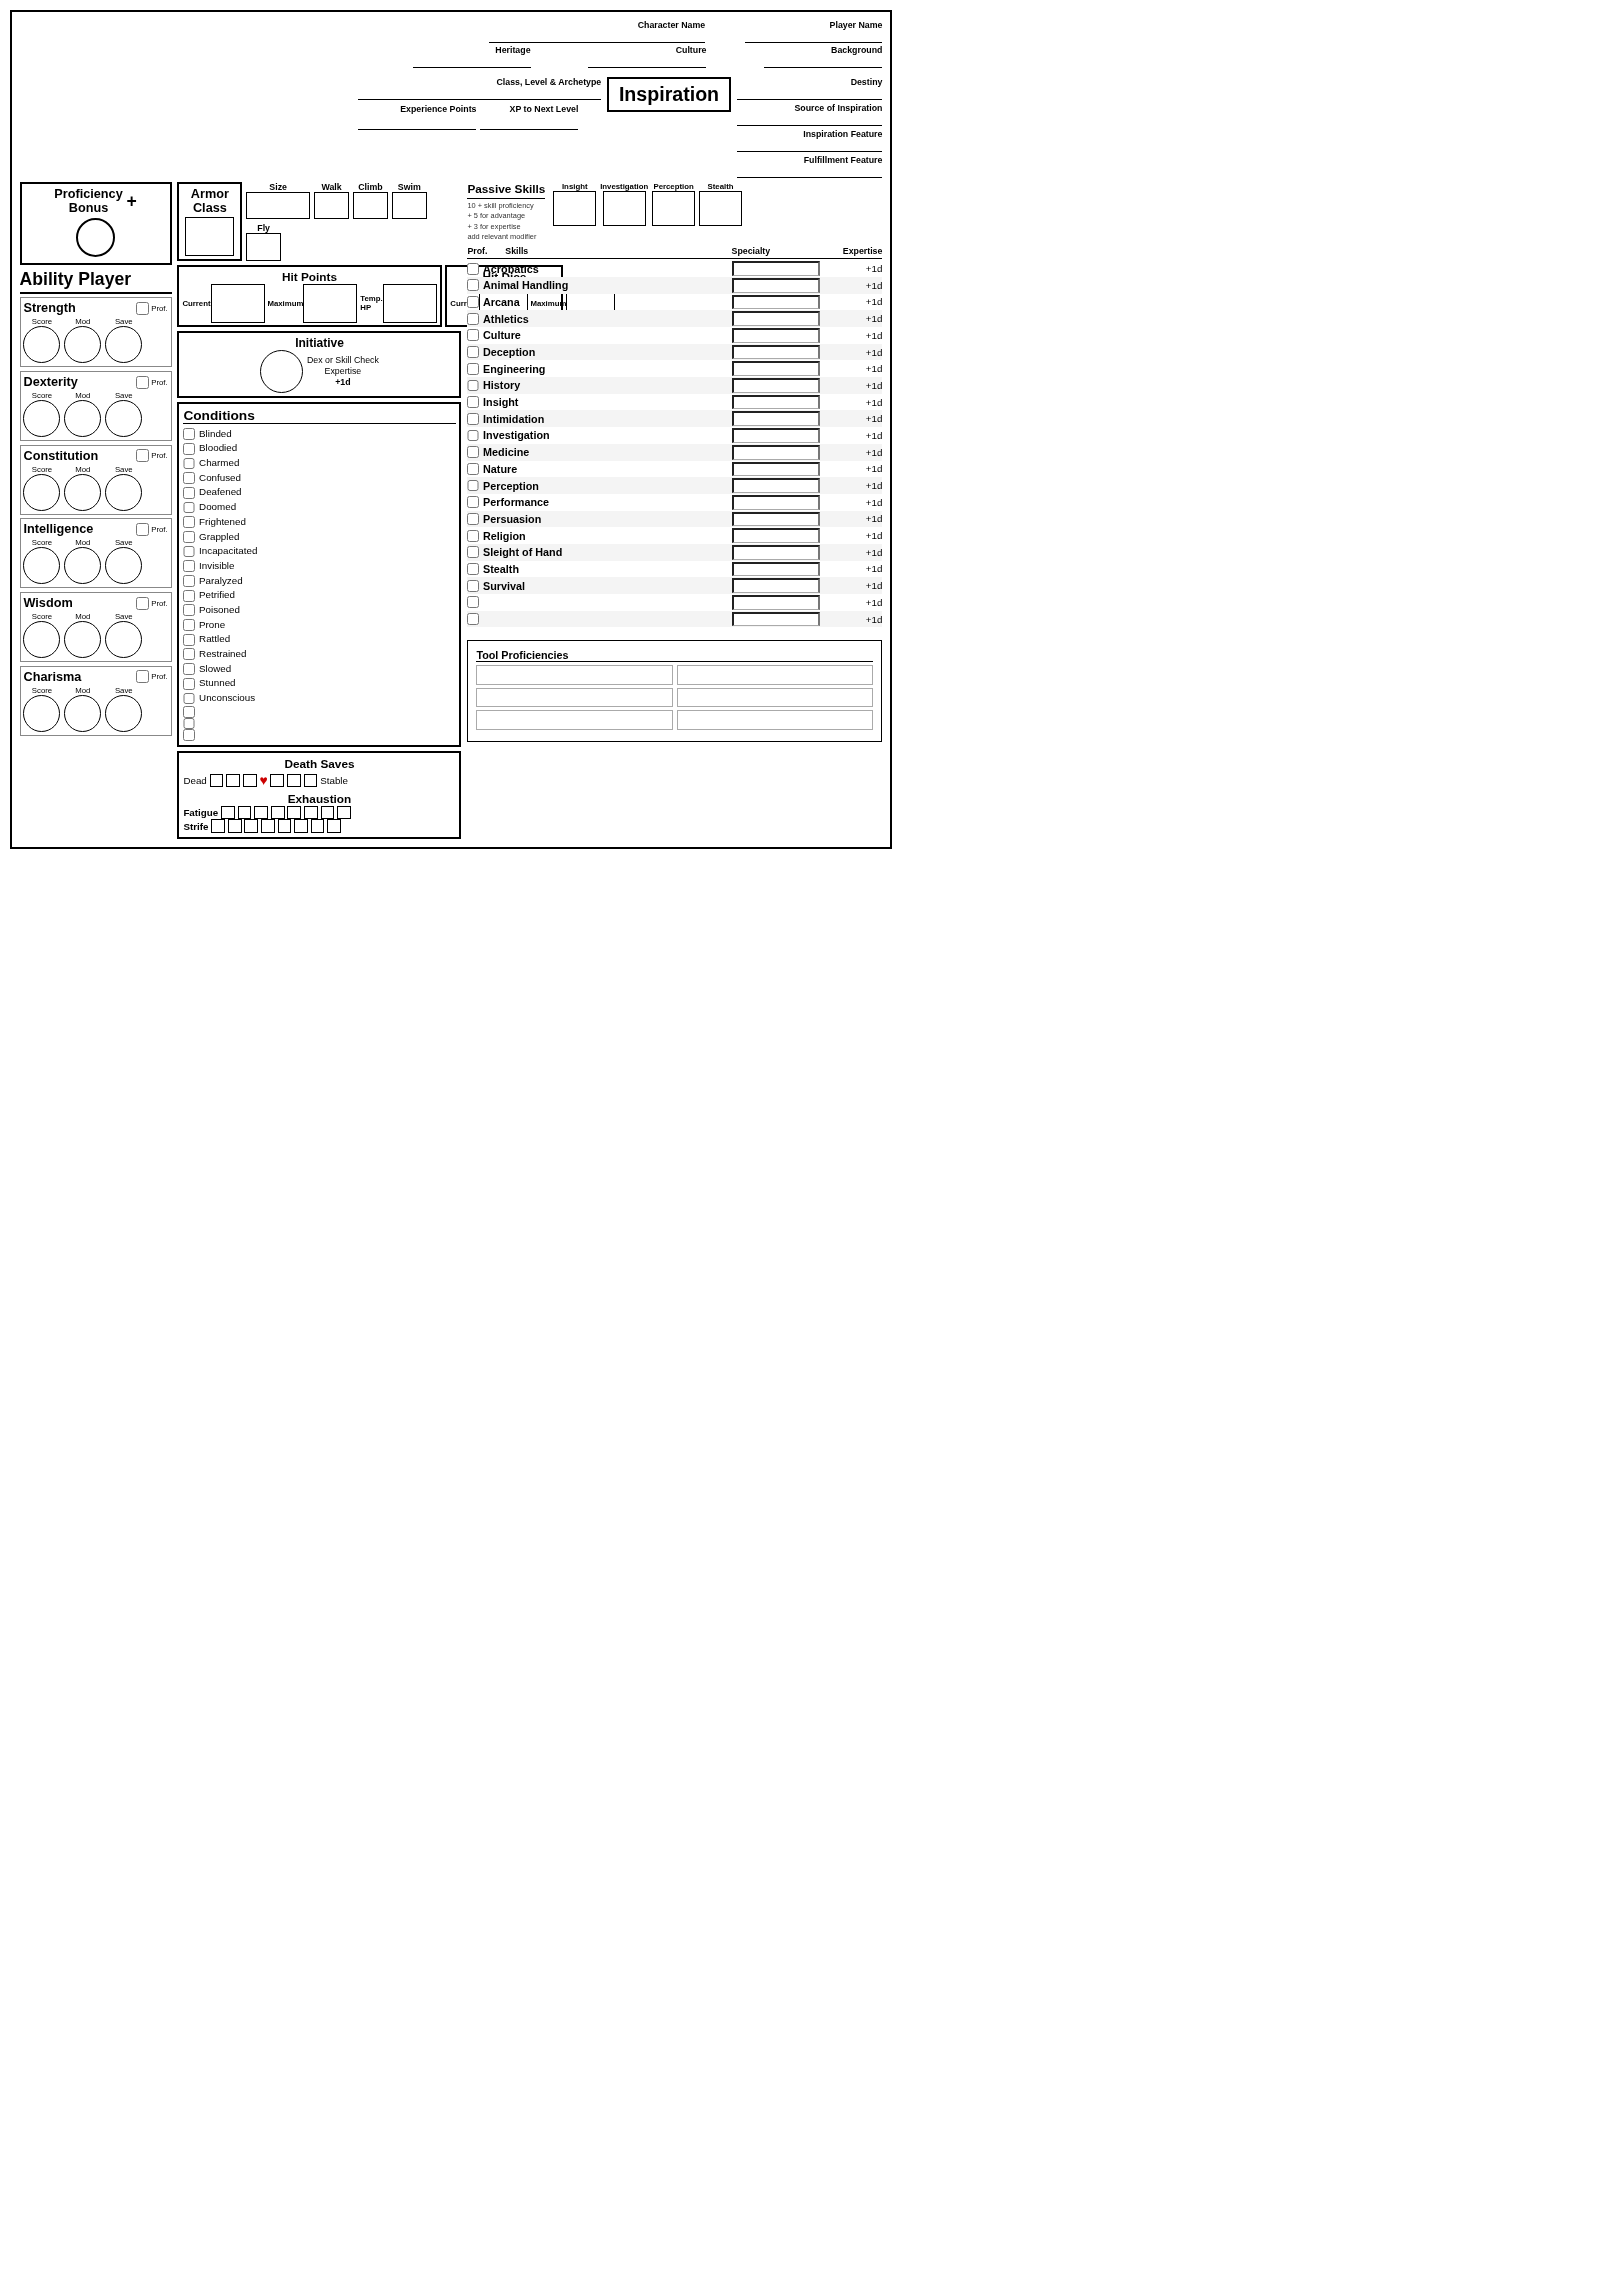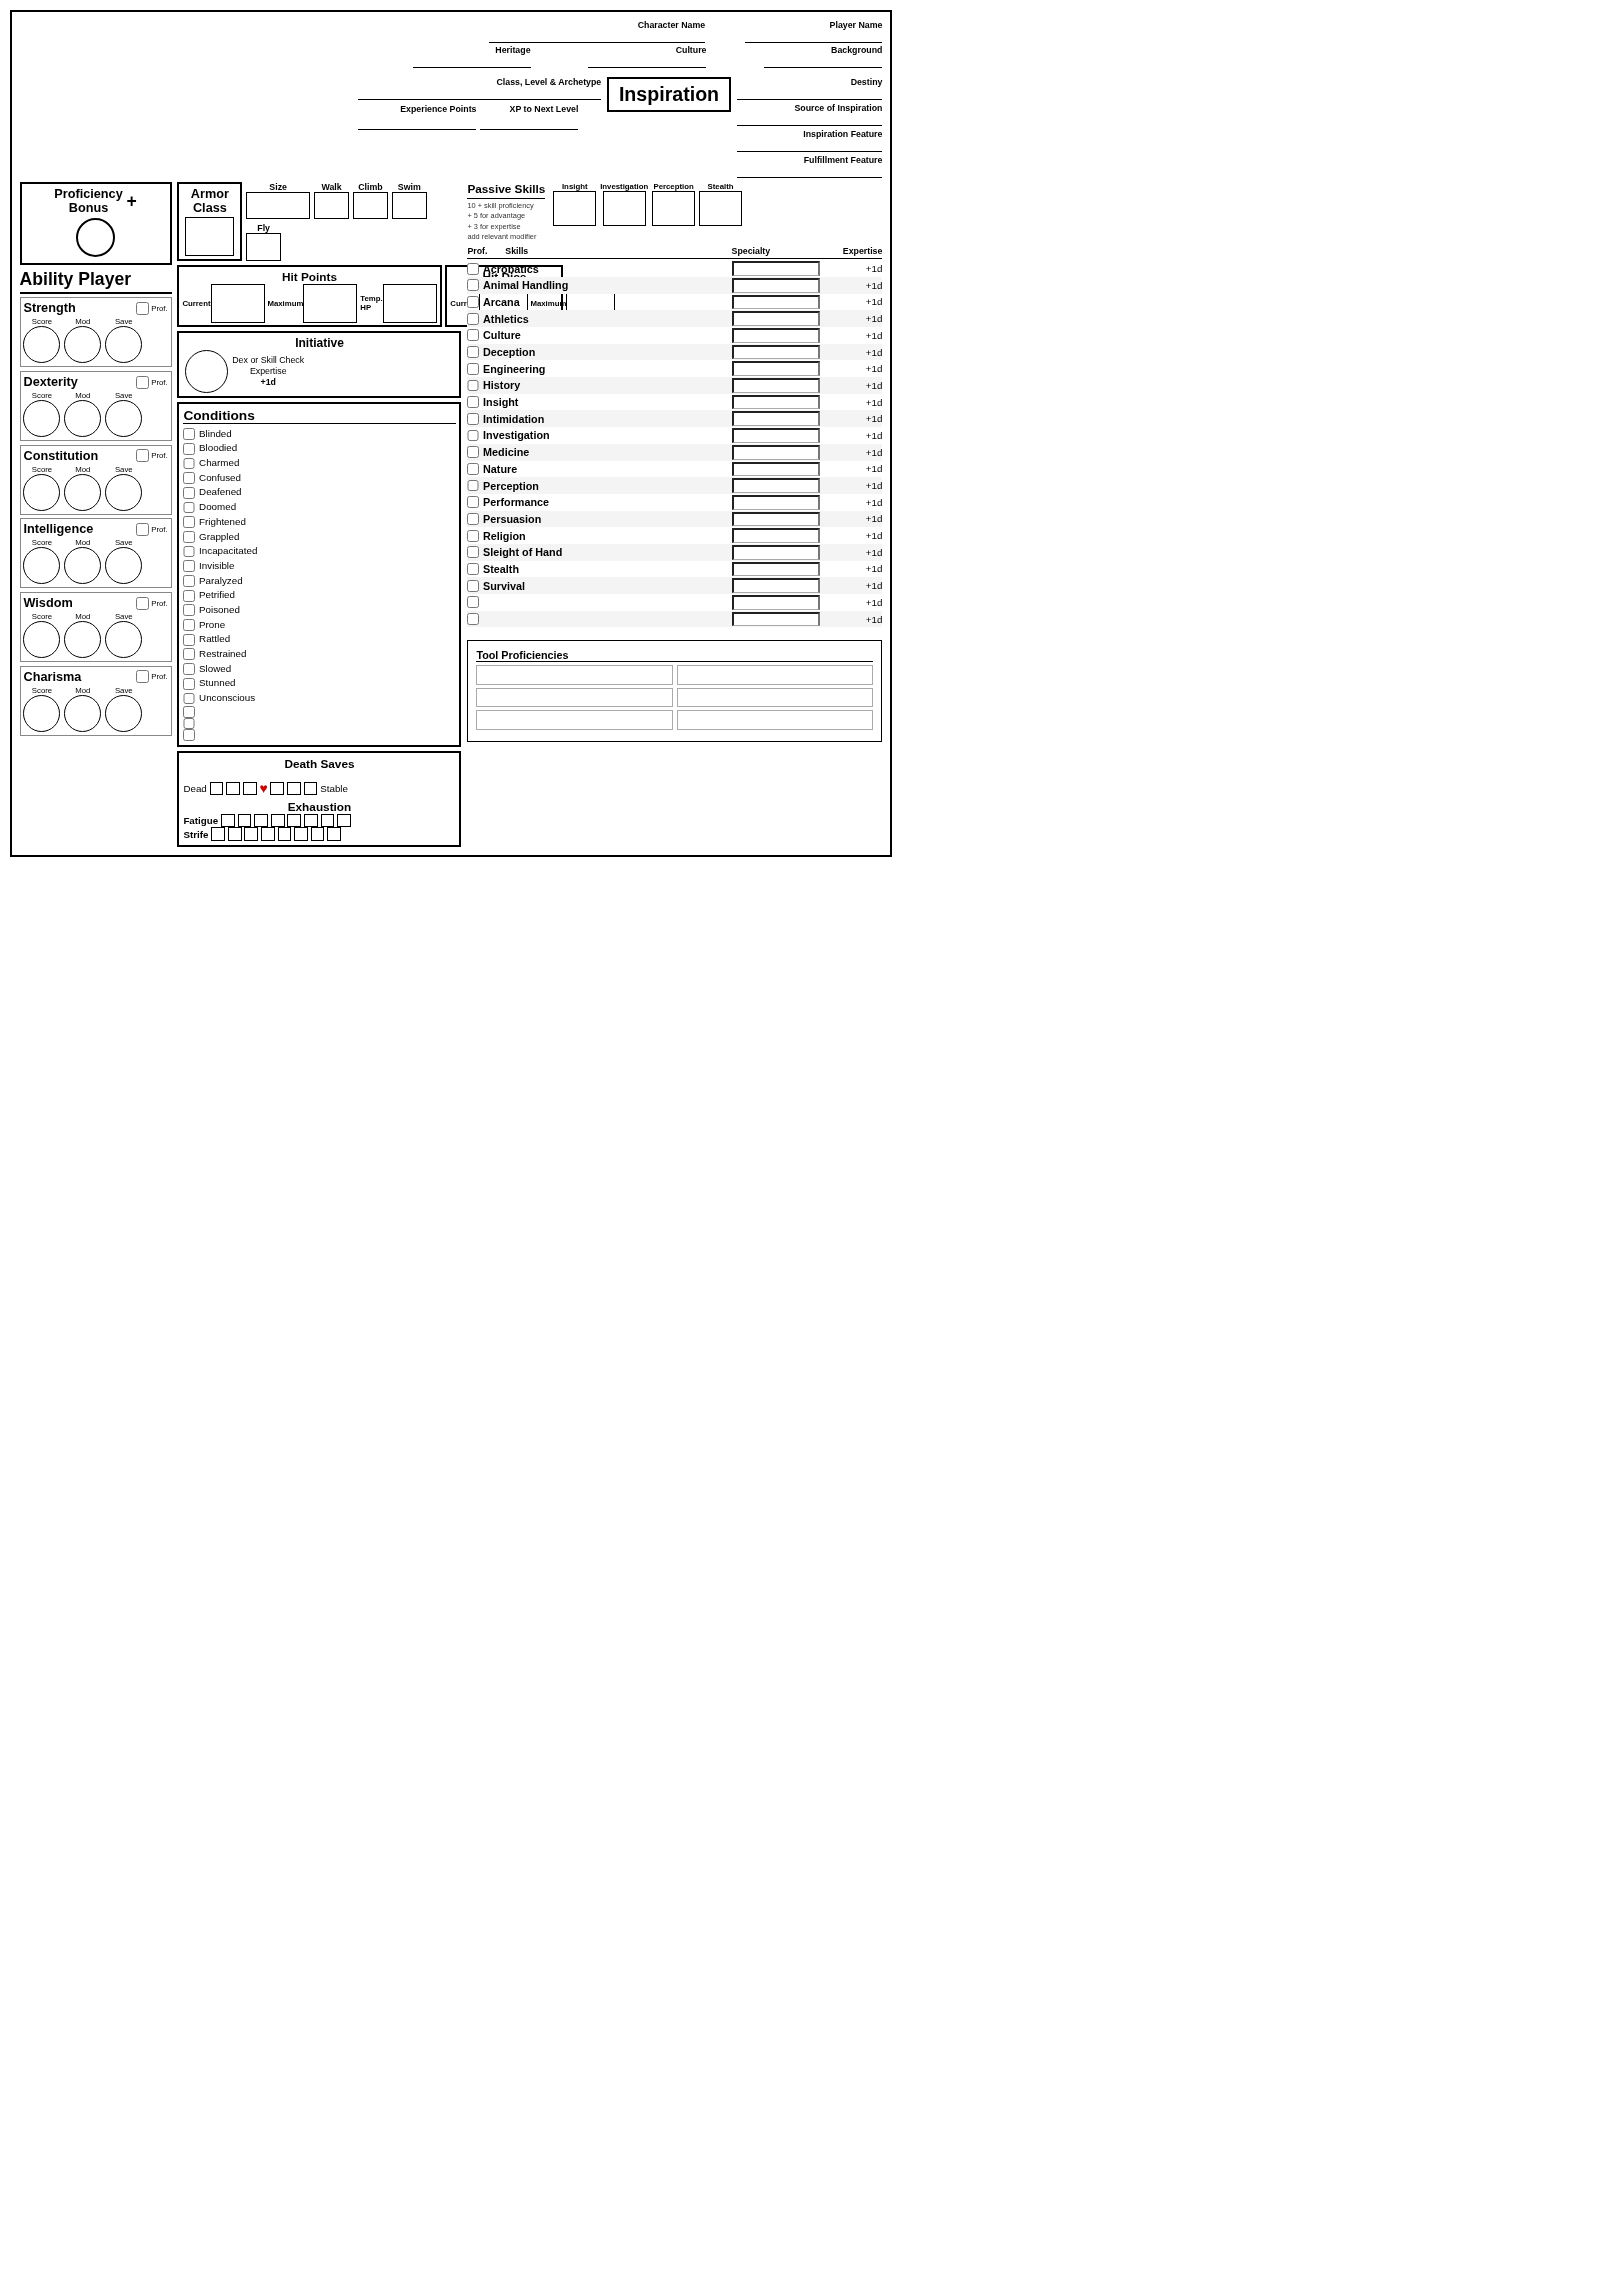--- a/index.html
+++ b/index.html
@@ -230,20 +230,21 @@
       margin-bottom: 3.9px;
       text-align: center;
     }
     .initiative-box .title {
       font-size: 12px;
       font-weight: bold;
     }
     .initiative-inner {
       display: flex;
       align-items: center;
+      justify-content: center;
       gap: 3.9px;
       font-size: 9.8px;
     }
     .initiative-circle {
       width: 43px;
       height: 43px;
       border: 1.5px solid #000;
       border-radius: 50%;
     }
 
@@ -279,21 +280,21 @@
     .death-saves-title {
       font-size: 11.8px;
       font-weight: bold;
       text-align: center;
     }
     .death-saves-row {
       display: flex;
       align-items: center;
       gap: 2.9px;
       font-size: 9.8px;
-      margin-top: 10px;
+      margin-top: 2px;
     }
     .ds-box {
       width: 13.7px;
       height: 13.7px;
       border: 1px solid #000;
     }
     .ds-heart {
       color: #c00;
       font-size: 13.7px;
     }

